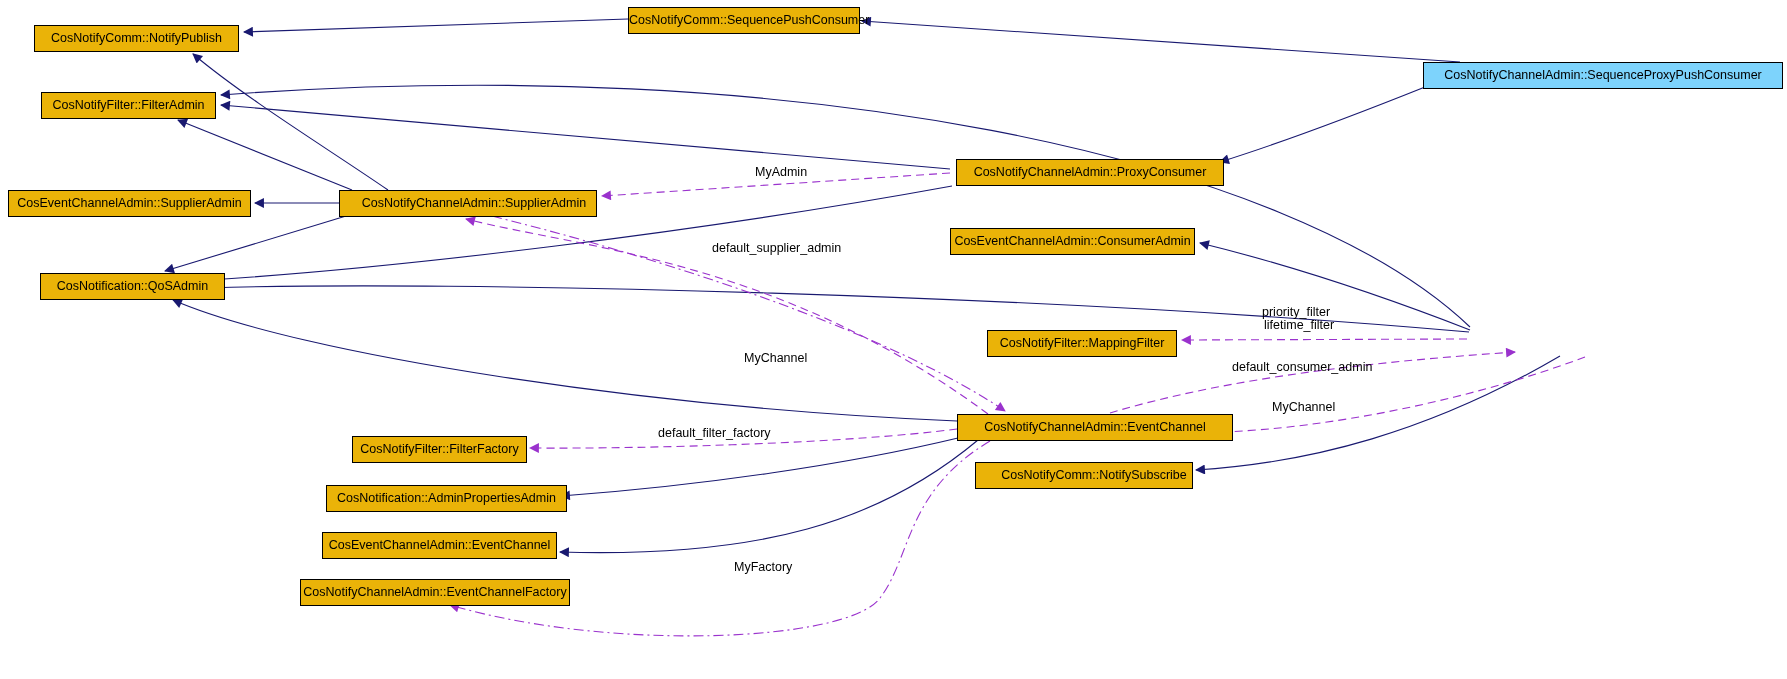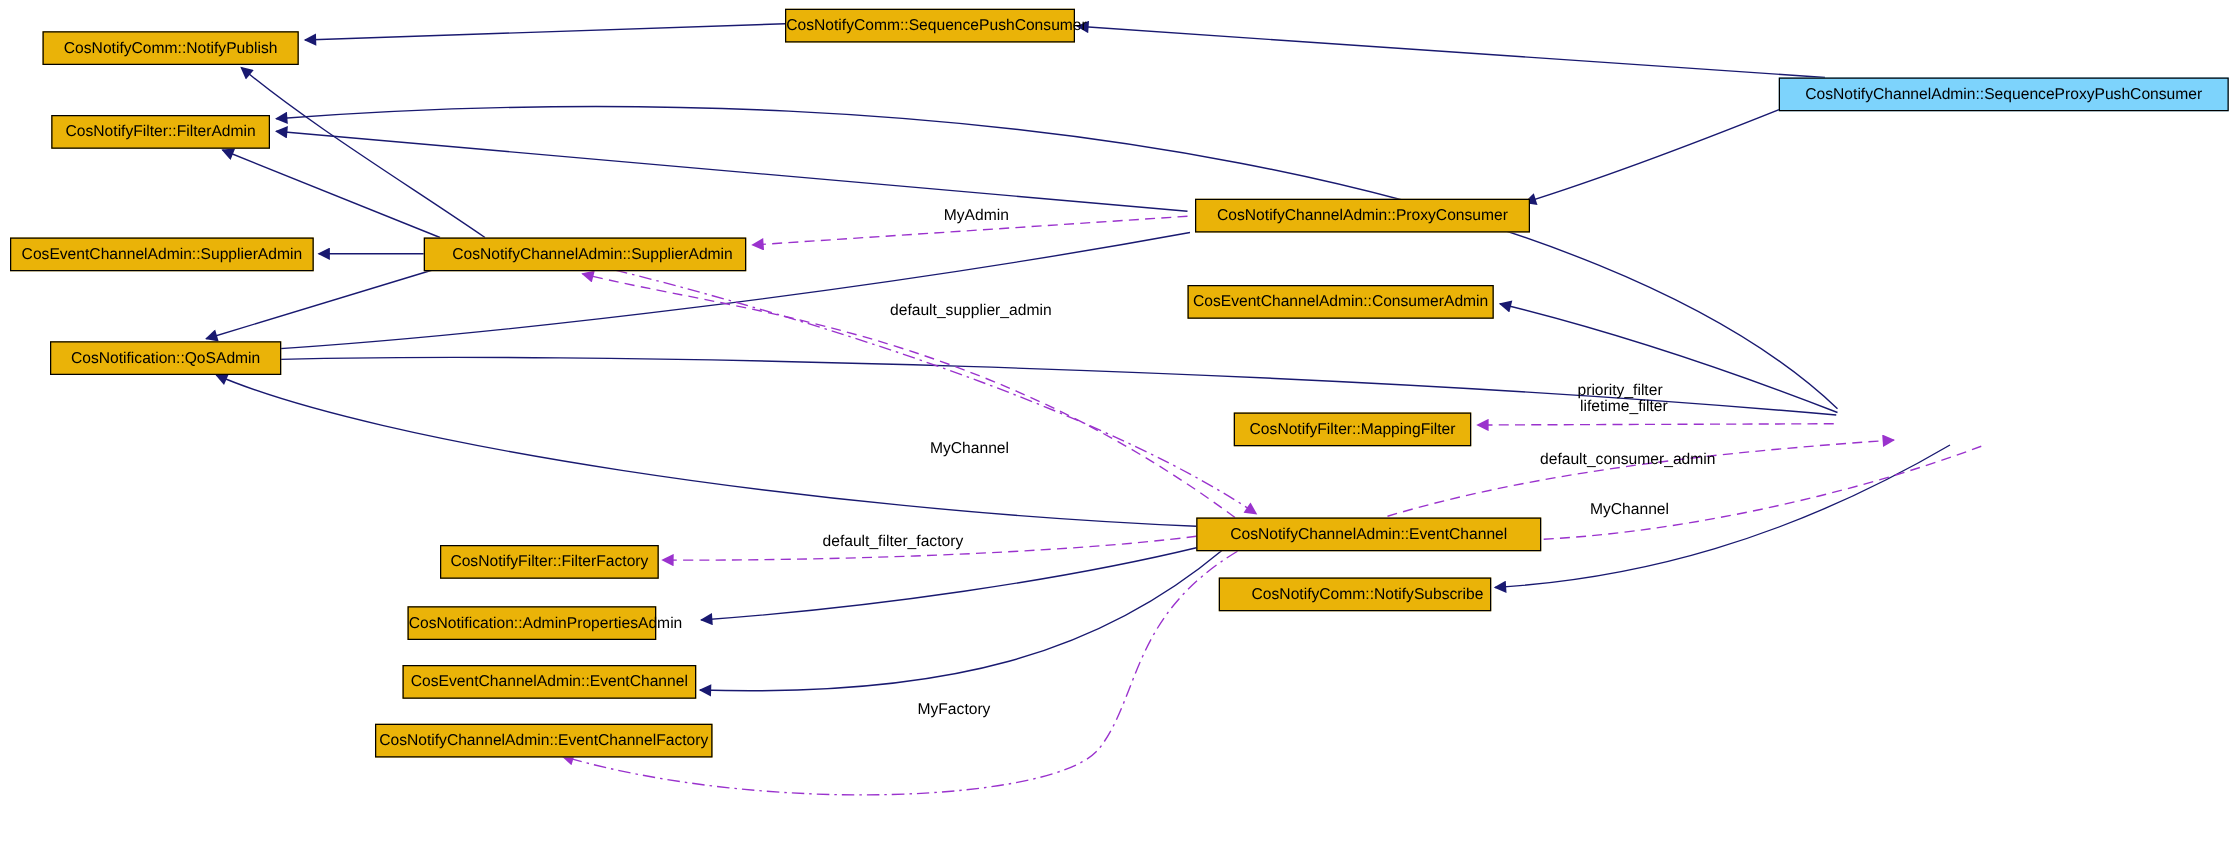--- a/index.html
+++ b/index.html
@@ -71,21 +71,21 @@
   <div class="node" style="left:41px;top:92px;width:175px;">CosNotifyFilter::FilterAdmin</div>
   <div class="node" style="left:8px;top:190px;width:243px;">CosEventChannelAdmin::SupplierAdmin</div>
   <div class="node" style="left:339px;top:190px;width:258px;padding-left:12px;">CosNotifyChannelAdmin::SupplierAdmin</div>
   <div class="node" style="left:956px;top:159px;width:268px;">CosNotifyChannelAdmin::ProxyConsumer</div>
   <div class="node" style="left:950px;top:228px;width:245px;">CosEventChannelAdmin::ConsumerAdmin</div>
   <div class="node" style="left:40px;top:273px;width:185px;">CosNotification::QoSAdmin</div>
   <div class="node" style="left:987px;top:330px;width:190px;">CosNotifyFilter::MappingFilter</div>
   <div class="node" style="left:957px;top:414px;width:276px;">CosNotifyChannelAdmin::EventChannel</div>
   <div class="node" style="left:975px;top:462px;width:218px;padding-left:20px;">CosNotifyComm::NotifySubscribe</div>
   <div class="node" style="left:352px;top:436px;width:175px;">CosNotifyFilter::FilterFactory</div>
-  <div class="node" style="left:326px;top:485px;width:199px;">CosNotification::AdminPropertiesAdmin</div>
+  <div class="node" style="left:326px;top:485px;width:241px;">CosNotification::AdminPropertiesAdmin</div>
   <div class="node" style="left:322px;top:532px;width:235px;">CosEventChannelAdmin::EventChannel</div>
   <div class="node" style="left:300px;top:579px;width:270px;">CosNotifyChannelAdmin::EventChannelFactory</div>
 
   <div class="edge-label" style="left:755px;top:166px;">MyAdmin</div>
   <div class="edge-label" style="left:712px;top:242px;">default_supplier_admin</div>
   <div class="edge-label" style="left:744px;top:352px;">MyChannel</div>
   <div class="edge-label" style="left:1262px;top:306px;">priority_filter</div>
   <div class="edge-label" style="left:1264px;top:319px;">lifetime_filter</div>
   <div class="edge-label" style="left:1232px;top:361px;">default_consumer_admin</div>
   <div class="edge-label" style="left:1272px;top:401px;">MyChannel</div>

